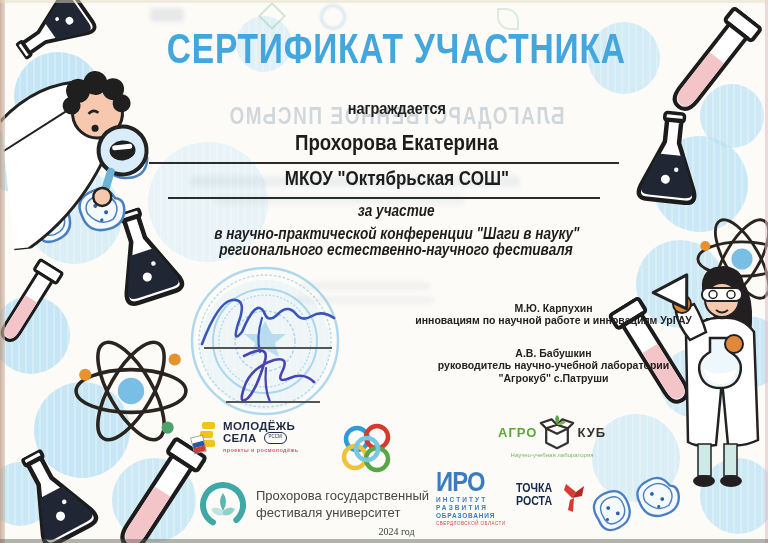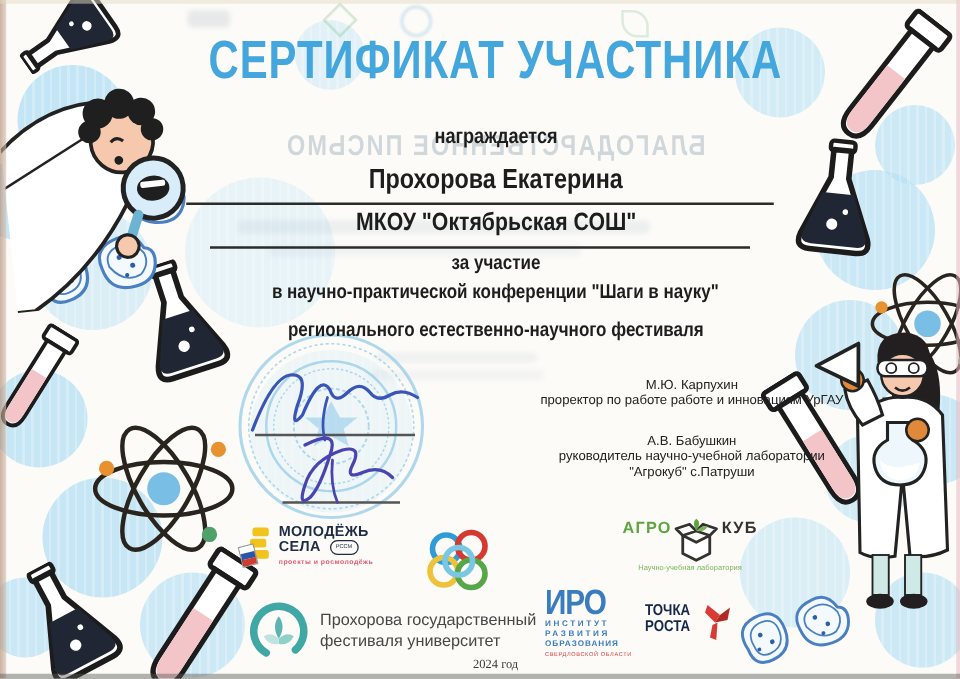--- a/index.html
+++ b/index.html
@@ -15,23 +15,23 @@
   .rule{position:absolute;height:2px;background:#2b2b2b;}
   .sigline{position:absolute;height:1.5px;background:#555;}
   .smudge{position:absolute;filter:blur(2px);border-radius:4px;}
   .title{top:24px;font-size:43px;font-weight:800;color:#43a6dc;letter-spacing:1px;}
   .bleed{top:103px;font-size:23px;font-weight:800;color:#7e93a6;opacity:.34;
          filter:blur(.4px);letter-spacing:2px;}
   .bleed .cond{transform:scale(-.82,1);}
   .awarded{top:99px;font-size:17px;}
   .rname{top:130px;font-size:22px;}
   .school{top:167px;font-size:20px;}
-  .reason{font-size:16px;}
+  .reason{font-size:16px;font-style:italic;}
   .sigblock{position:absolute;width:315px;left:396px;text-align:center;
-            font-size:10.5px;font-weight:normal;line-height:1.18;color:#222;}
+            font-size:10.5px;font-weight:bold;line-height:1.18;color:#222;}
   .logo-txt-navy{color:#1d2b45;font-weight:700;}
   .iro-line{font-size:6.5px;font-weight:bold;color:#3a7cc0;letter-spacing:2.1px;line-height:1.25;}
   .z0{z-index:0}.z1{z-index:1}.z2{z-index:2}.z3{z-index:3}
 </style>
 </head>
 <body>
 
 <div class="page">
 
   <svg width="0" height="0" style="position:absolute" aria-hidden="true">
@@ -240,27 +240,27 @@
     <span class="cond">МКОУ "Октябрьская СОШ"</span>
   </div>
   <div class="rule z3" style="left:168px;top:197px;width:432px"></div>
 
   <div class="abs ctr reason b z3" style="top:202px">
     <span class="cond">за участие</span>
   </div>
   <div class="abs ctr reason b z3" style="top:225px">
     <span class="cond">в научно-практической конференции "Шаги в науку"</span>
   </div>
-  <div class="abs ctr reason b z3" style="top:256px">
+  <div class="abs ctr reason b z3" style="top:241px">
     <span class="cond">регионального естественно-научного фестиваля</span>
   </div>
 
   <div class="sigblock z3" style="top:302px">
     <div>М.Ю. Карпухин</div>
-    <div>проректор по работе работе и инновациям УрГАУ</div>
+    <div>инновациям по научной работе и инновациям УрГАУ</div>
   </div>
   <div class="sigblock z3" style="top:347px">
     <div>А.В. Бабушкин</div>
     <div>руководитель научно-учебной лаборатории</div>
     <div>"Агрокуб" с.Патруши</div>
   </div>
 
   <div class="abs z3" style="left:196px;top:420px;display:flex;align-items:flex-start">
     <div style="position:relative;width:20px;height:40px">
       <div style="position:absolute;left:6px;top:2px;width:13px;height:7px;background:#f2c21d;border-radius:2px"></div>
@@ -288,21 +288,21 @@
         <circle cx="16" cy="16" r="11" stroke="#2f9cd8"></circle>
         <circle cx="36" cy="14" r="11" stroke="#d6392f"></circle>
         <circle cx="14" cy="34" r="11" stroke="#eec23a"></circle>
         <circle cx="36" cy="36" r="11" stroke="#57a748"></circle>
         <circle cx="26" cy="26" r="11" stroke="#79c7e3"></circle>
       </g>
     </svg>
   </div>
 
   <div class="abs z3" style="left:498px;top:414px;text-align:center">
-    <div style="display:flex;align-items:flex-start;justify-content:center;gap:2px">
+    <div style="display:flex;align-items:center;justify-content:center;gap:2px">
       <span style="font-size:13px;font-weight:800;color:#5da53e;letter-spacing:1px">АГРО</span>
       <svg width="36" height="36" viewBox="0 0 40 40">
         <path d="M8 16 L20 22 L32 16 L32 32 L20 38 L8 32 Z" fill="#fff" stroke="#33322e" stroke-width="2.5" stroke-linejoin="round"></path>
         <path d="M8 16 L2 10 L14 6 L20 12 Z M32 16 L38 10 L26 6 L20 12 Z" fill="#fff" stroke="#33322e" stroke-width="2.5" stroke-linejoin="round"></path>
         <path d="M20 12 Q16 4 20 1 Q25 4 20 12 Z" fill="#5da53e"></path>
         <path d="M20 12 Q26 6 30 8 Q28 13 20 12 Z" fill="#7ab55c"></path>
       </svg>
       <span style="font-size:13px;font-weight:800;color:#33322e;letter-spacing:1px">КУБ</span>
     </div>
     <div style="font-size:6px;color:#7ab55c;margin-top:2px">Научно-учебная лаборатория</div>

